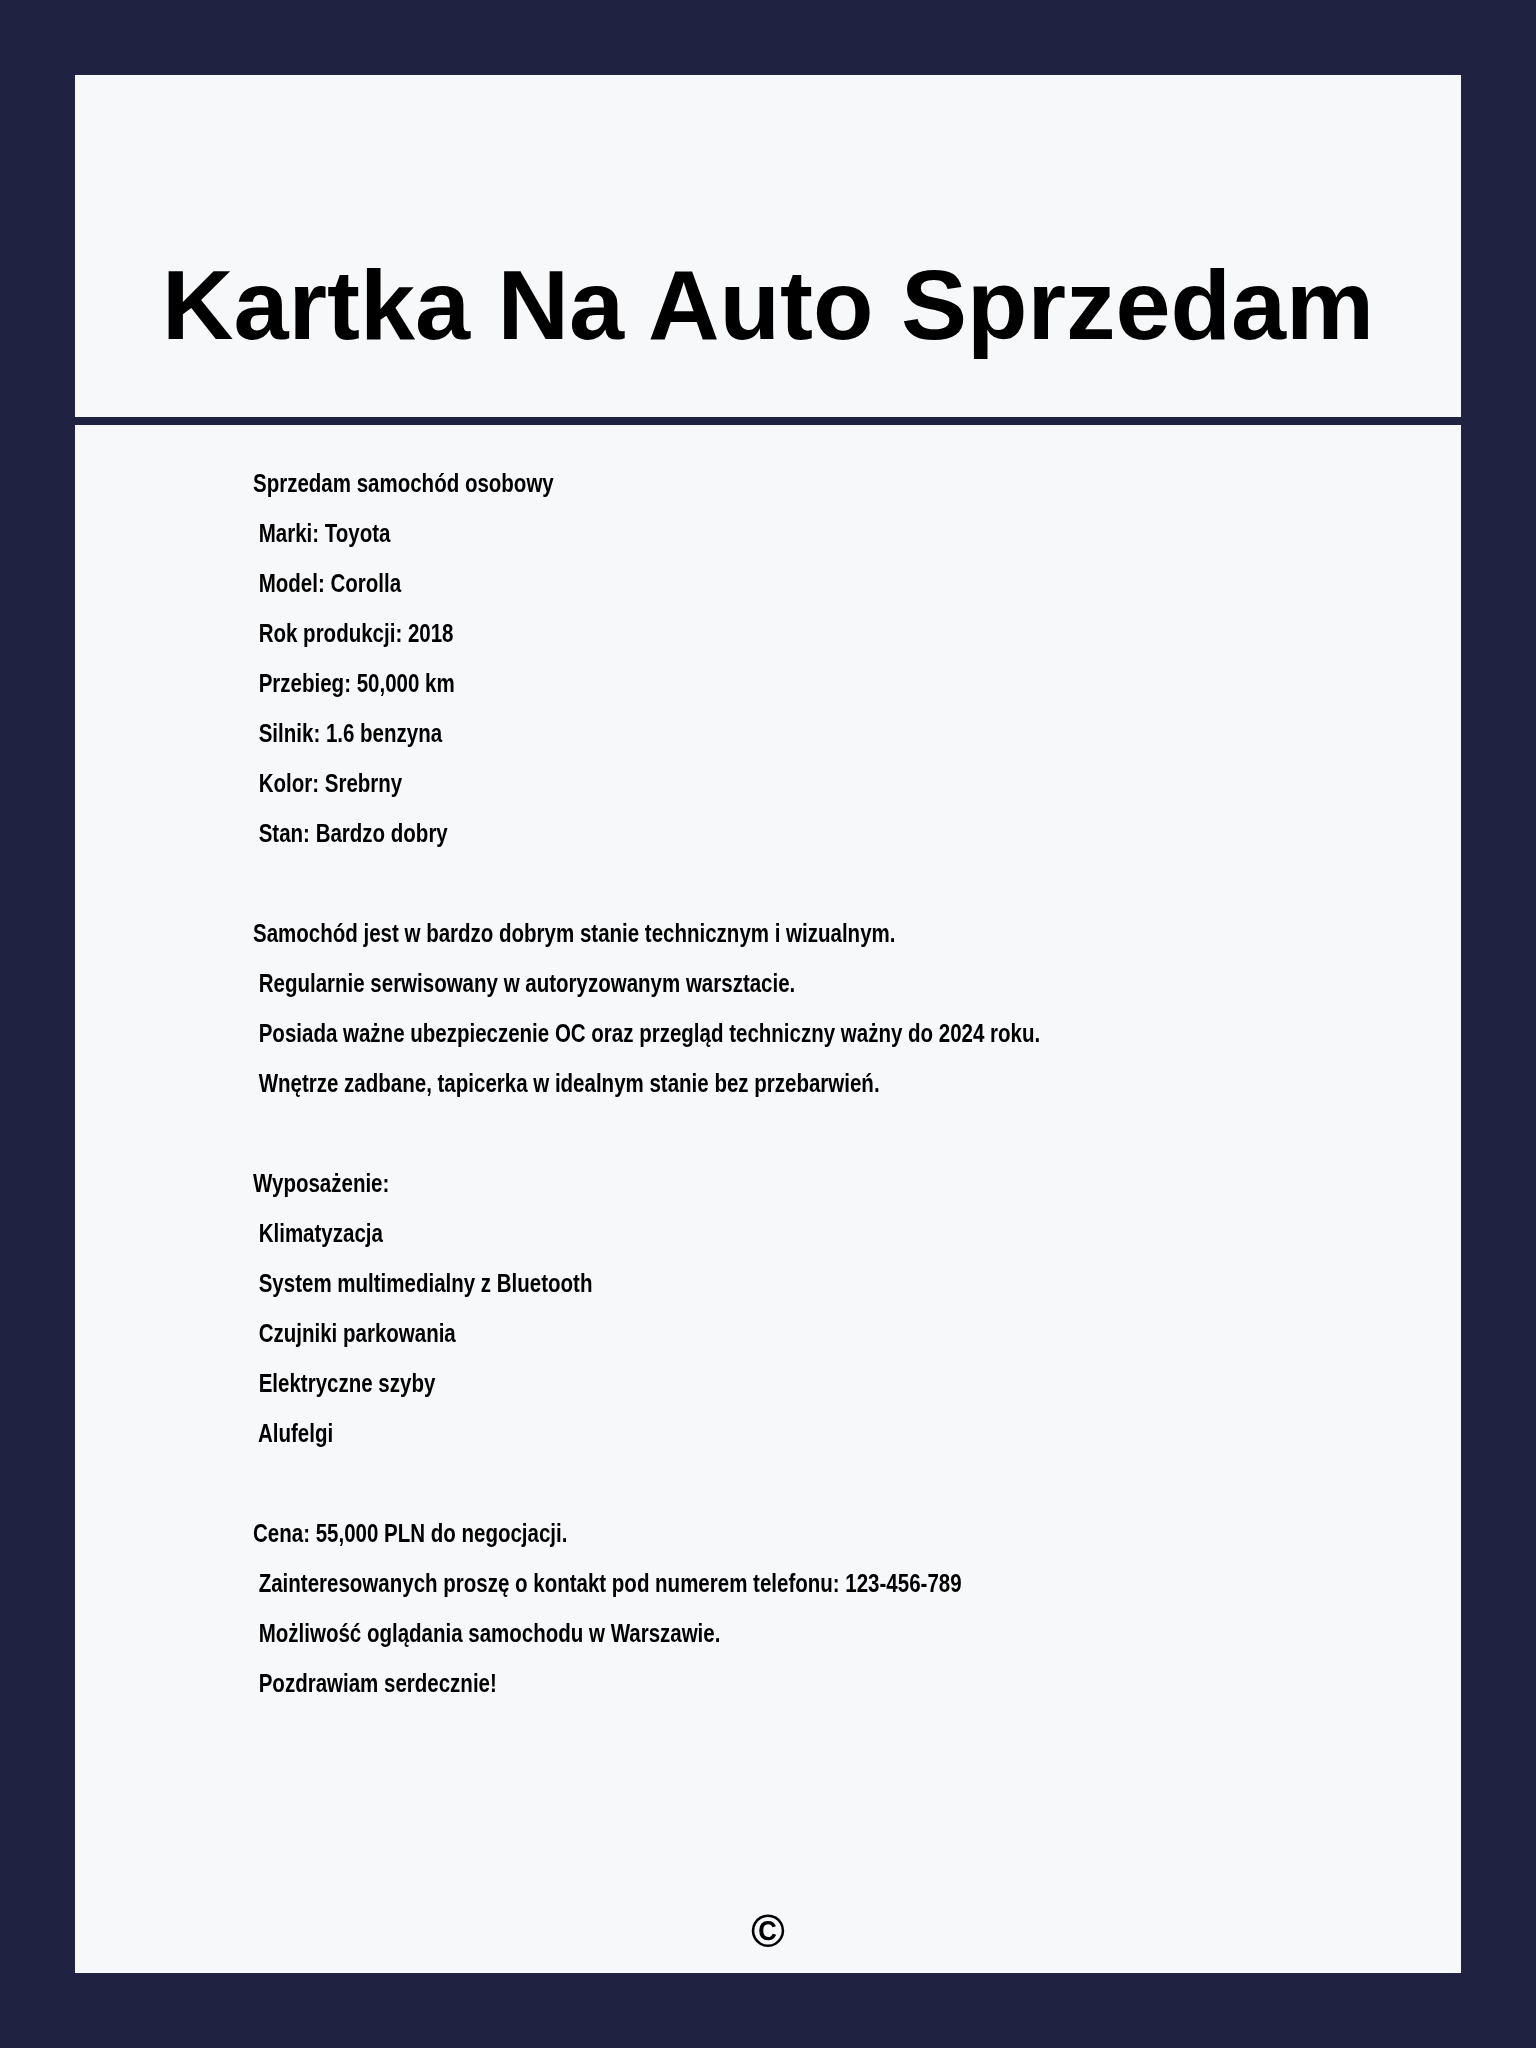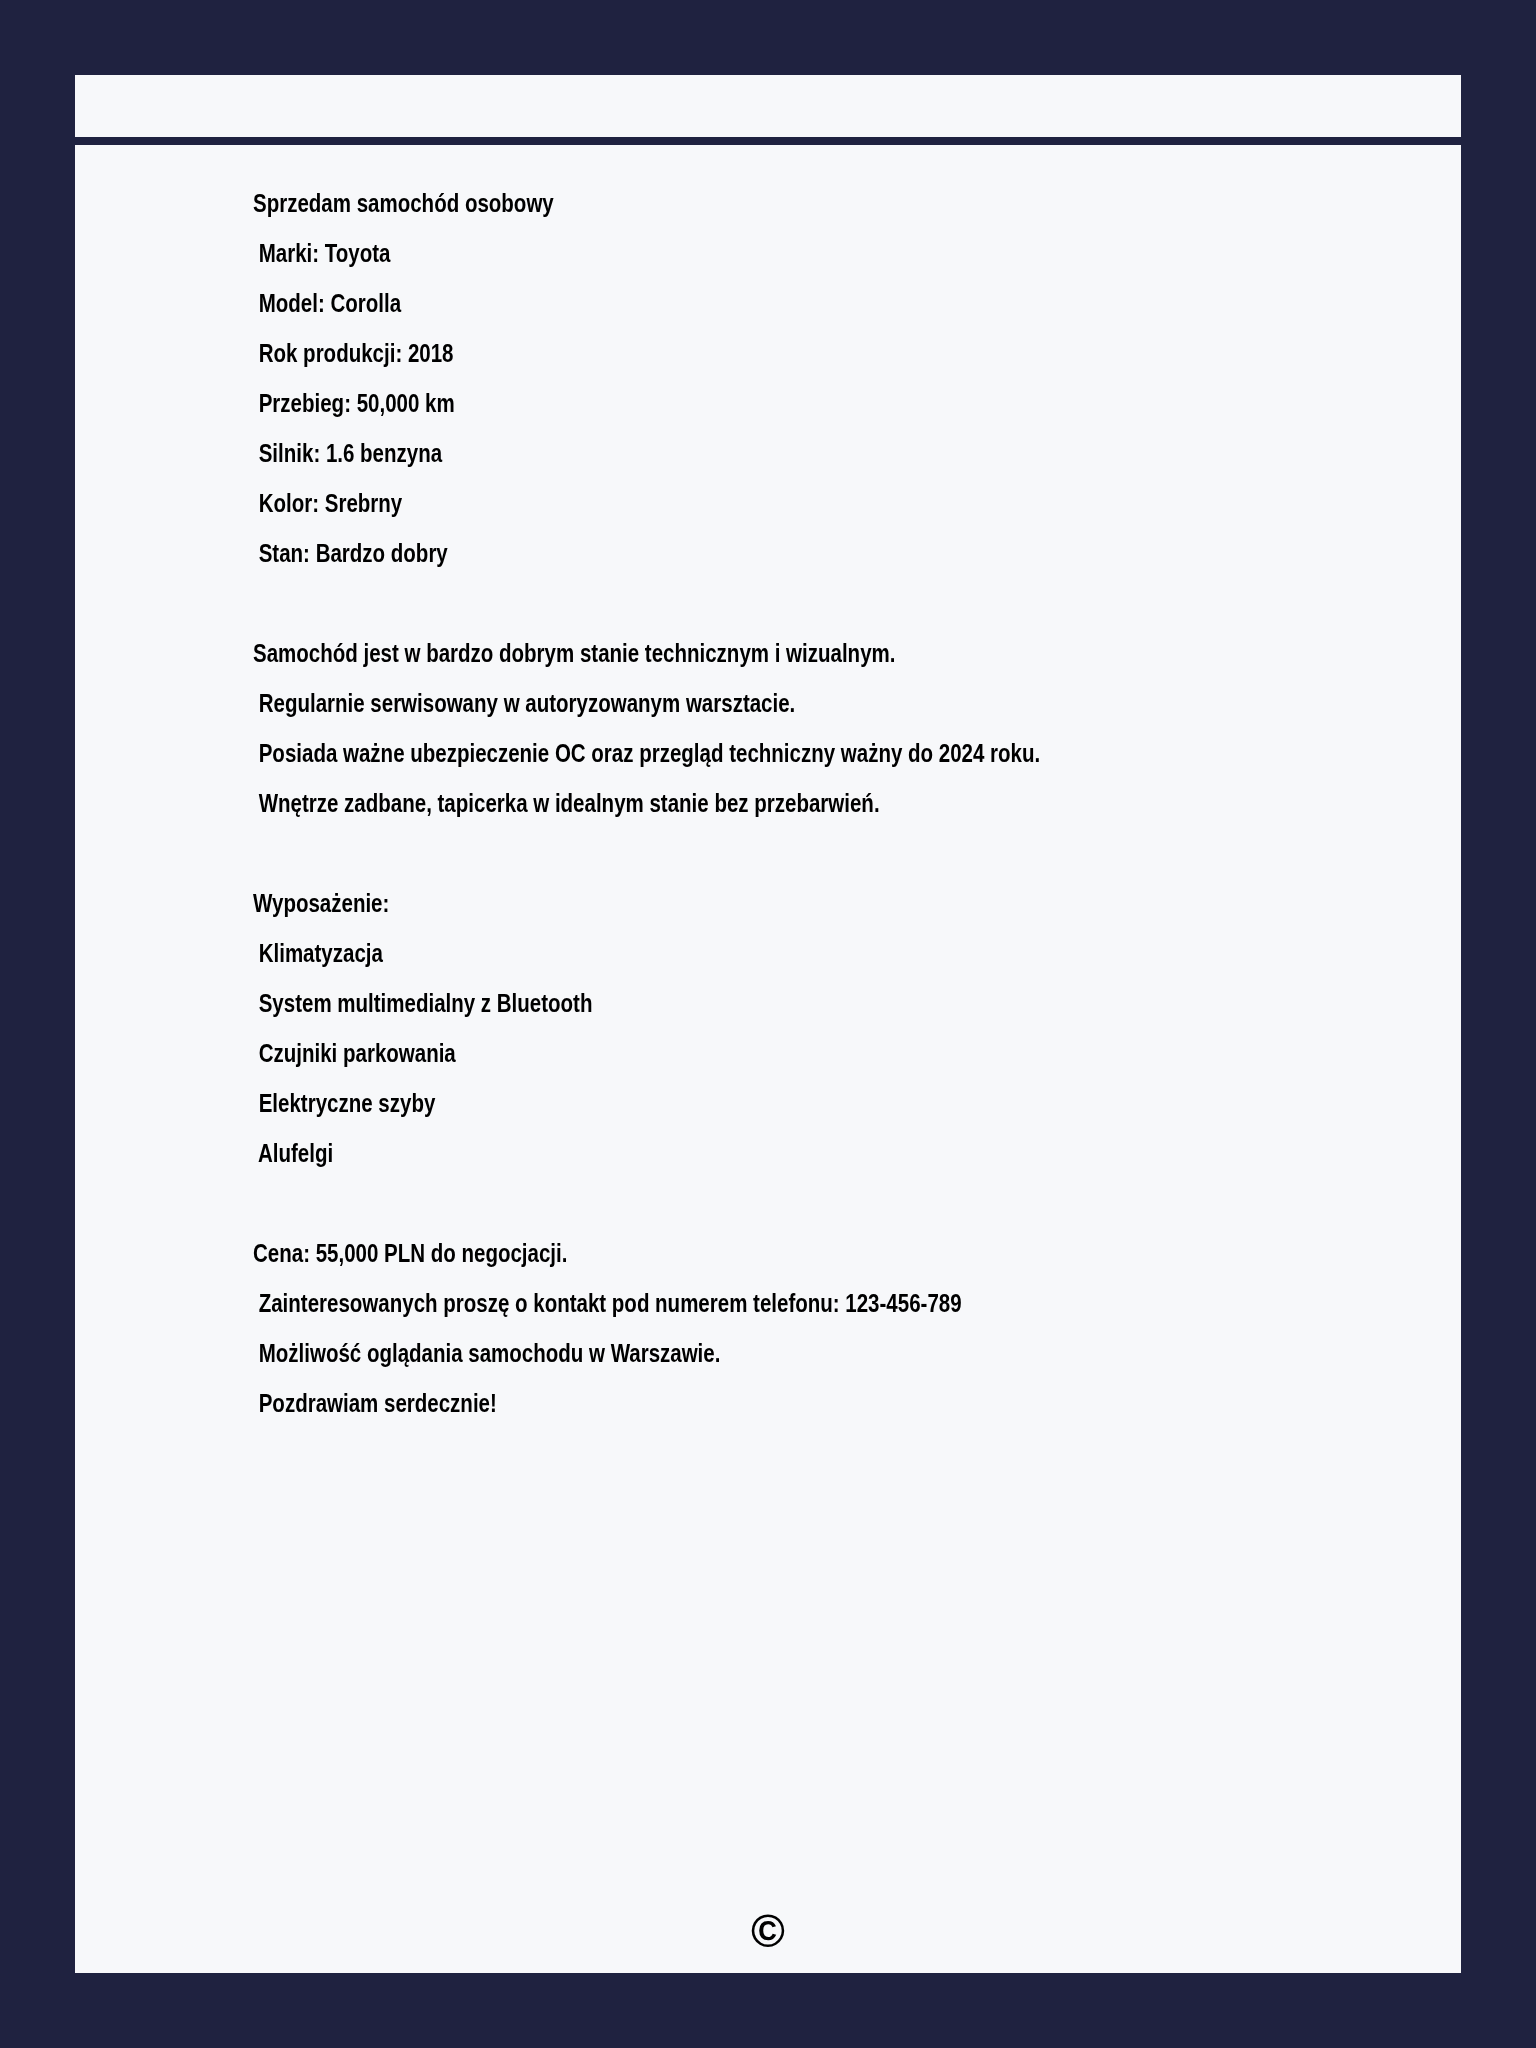--- a/index.html
+++ b/index.html
@@ -59,20 +59,21 @@
     font-size: 46px;
     line-height: 46px;
     color: #000000;
   }
 </style>
 </head>
 <body>
 
 <div class="paper">
 
+  <h1 class="page-title">Kartka Na Auto Sprzedam</h1>
 
   <div class="title-divider"></div>
 
   <div class="body-text">
 
     <div class="section">
       <p>Sprzedam samochód osobowy</p>
       <p> Marki: Toyota</p>
       <p> Model: Corolla</p>
       <p> Rok produkcji: 2018</p>

